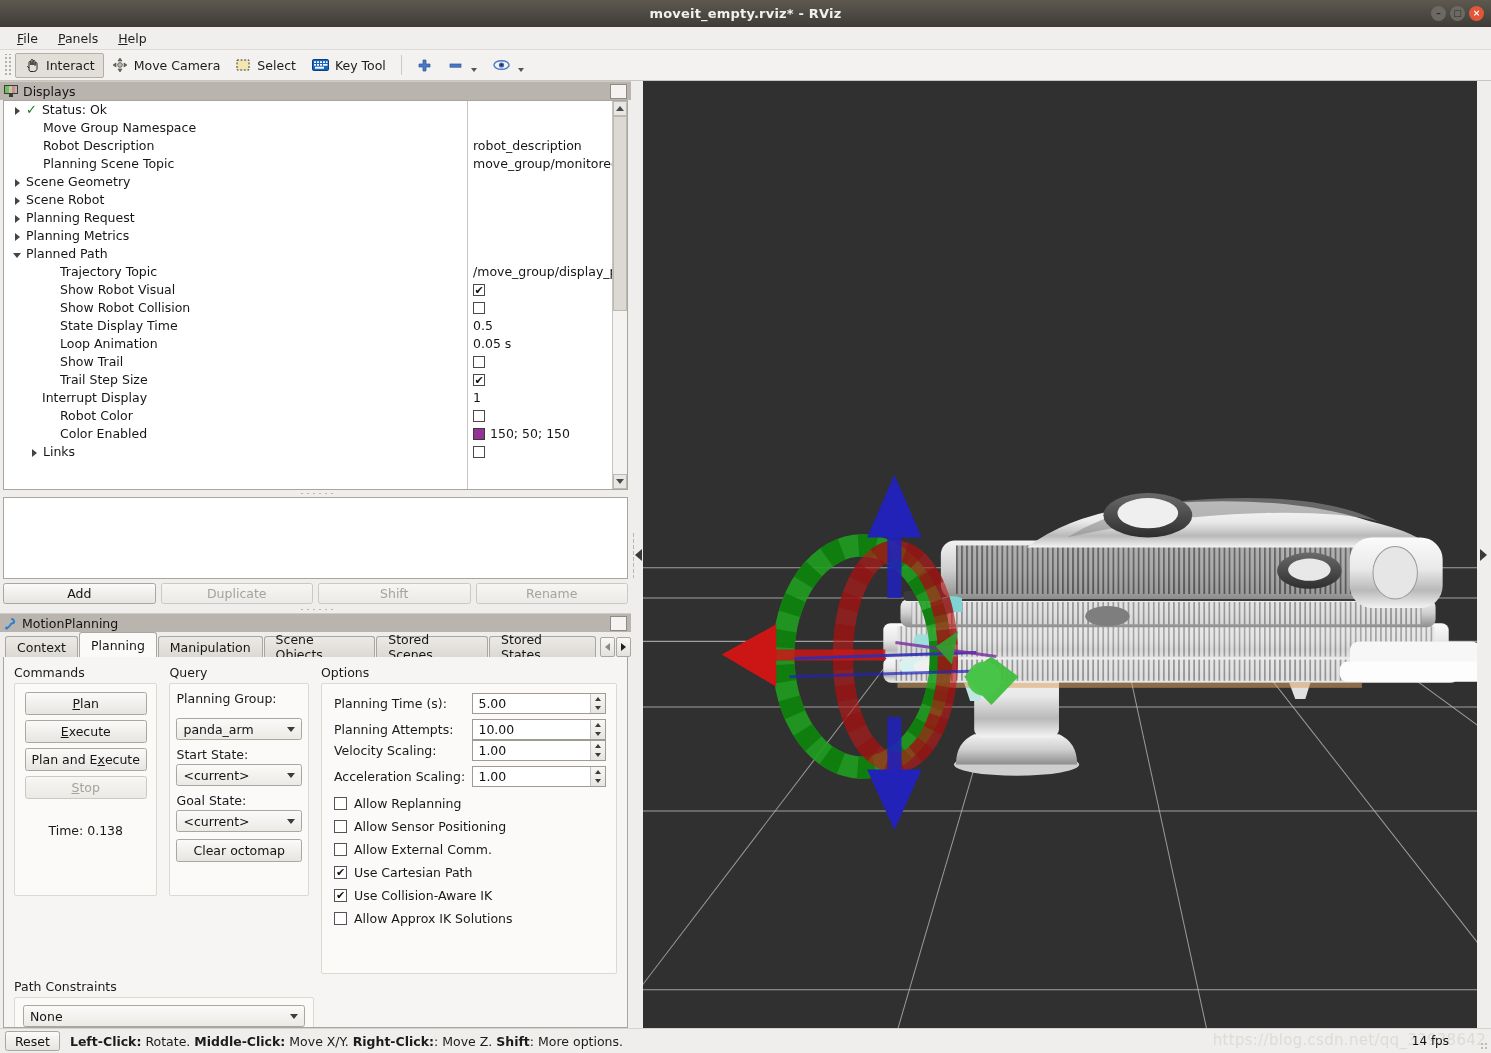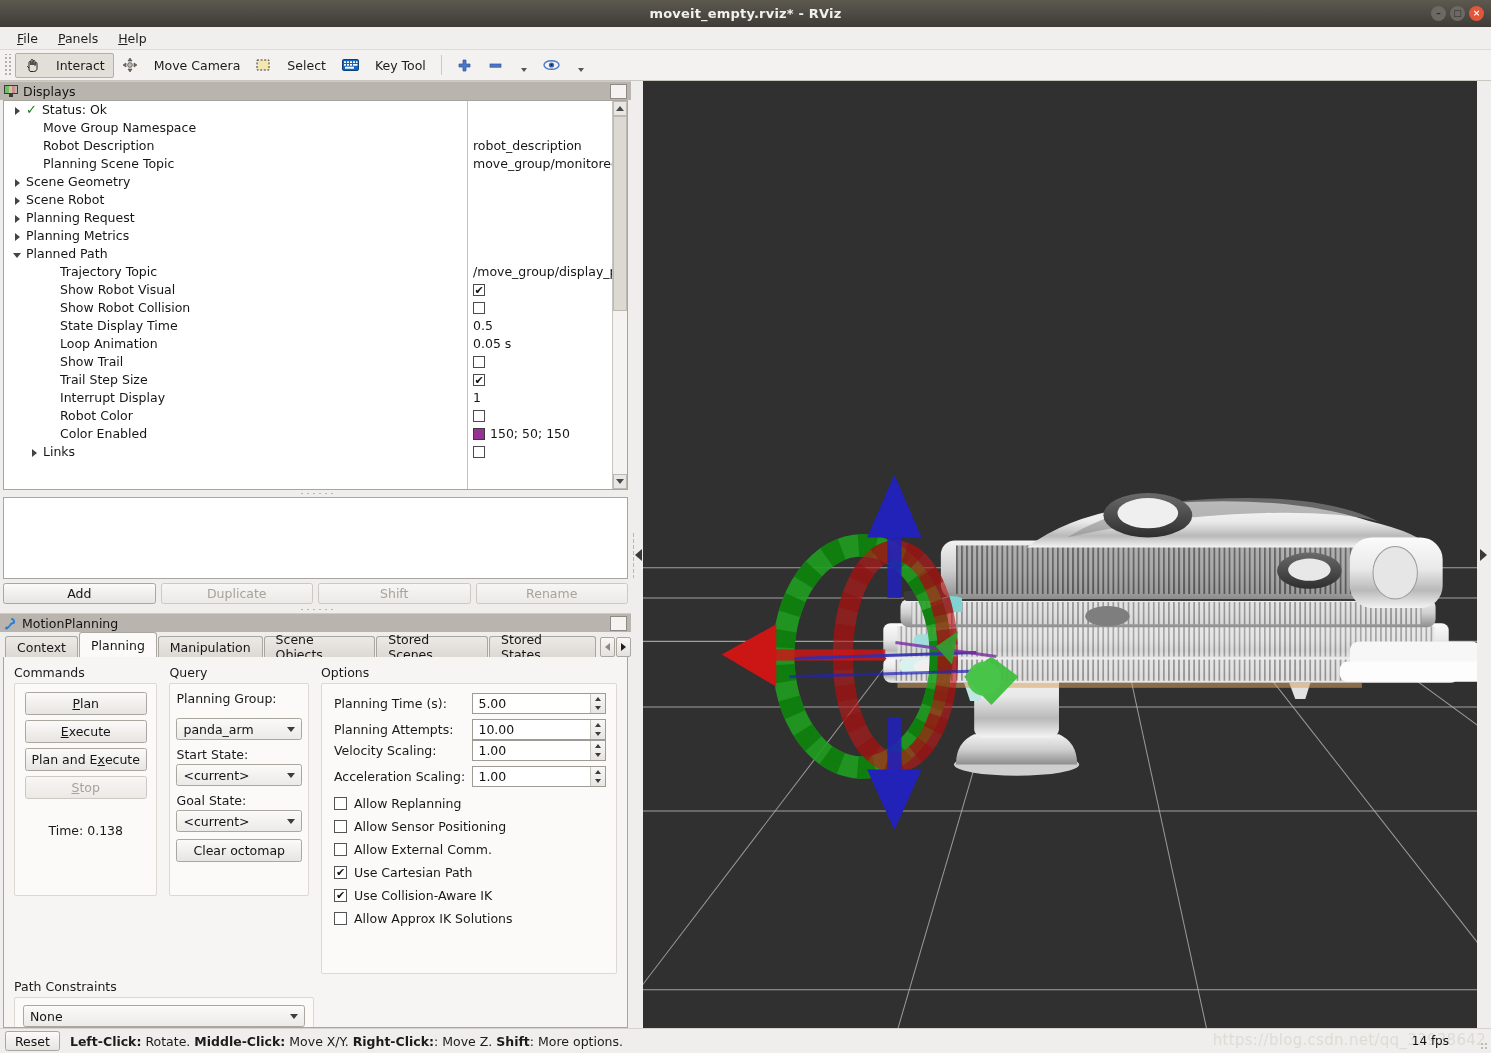--- a/index.html
+++ b/index.html
@@ -43,21 +43,21 @@
 
   
   #toolbar {
     height:31px; background:#f3f2f0; border-bottom:1px solid #c9c6c0;
     display:flex; align-items:center; padding-left:3px;
     position:relative;
   }
   .grip { width:9px; height:22px; margin-right:3px;
           background-image:radial-gradient(#b4b0a9 1px, transparent 1px);
           background-size:4px 4px; background-position:1px 2px; }
-  .tbtn { display:flex; align-items:center; gap:16px; height:25px;
+  .tbtn { display:flex; align-items:center; gap:6px; height:25px;
           padding:0 8px; font-size:12.5px; color:#1b1b1b; }
   .tbtn.active { background:#e2dfd8; border:1px solid #b3afa7; border-radius:2px; }
   .tb-sep { width:1px; height:20px; background:#cdcac4; margin:0 7px; }
   .icon-wrap { display:flex; align-items:center; }
   .dropcaret { width:0;height:0;border-left:3.5px solid transparent;
                border-right:3.5px solid transparent;border-top:4px solid #555;
                margin-left:2px; margin-top:9px;}
 
   
   #main { position:absolute; top:81px; left:0; right:0; bottom:25px; display:flex; }
@@ -421,21 +421,21 @@
             <span>Loop Animation</span>
           </div>
           <div class="trow" style="padding-left: 42px;">
             <span class="tw-arrow"></span>
             <span>Show Trail</span>
           </div>
           <div class="trow" style="padding-left: 42px;">
             <span class="tw-arrow"></span>
             <span>Trail Step Size</span>
           </div>
-          <div class="trow" style="padding-left: 42px;">
+          <div class="trow" style=" gap: 24px;">
             <span class="tw-arrow"></span>
             <span>Interrupt Display</span>
           </div>
           <div class="trow" style="padding-left: 42px;">
             <span class="tw-arrow"></span>
             <span>Robot Color</span>
           </div>
           <div class="trow" style="padding-left: 42px;">
             <span class="tw-arrow"></span>
             <span>Color Enabled</span>

